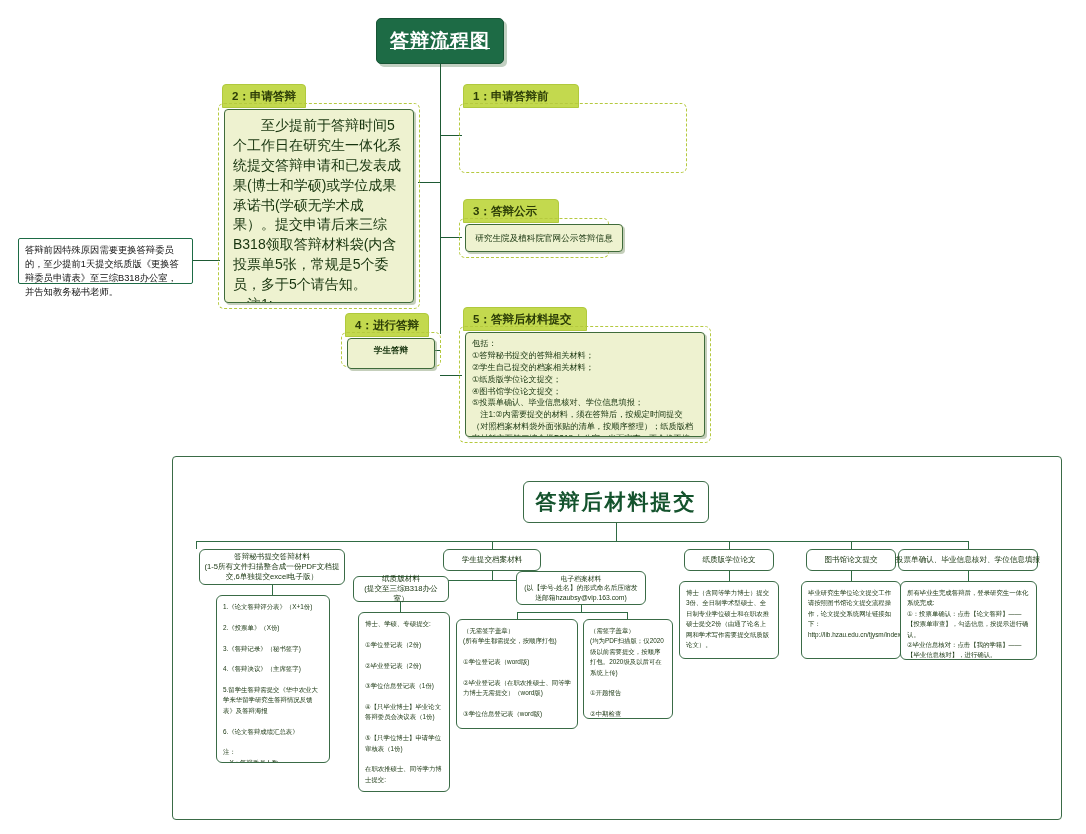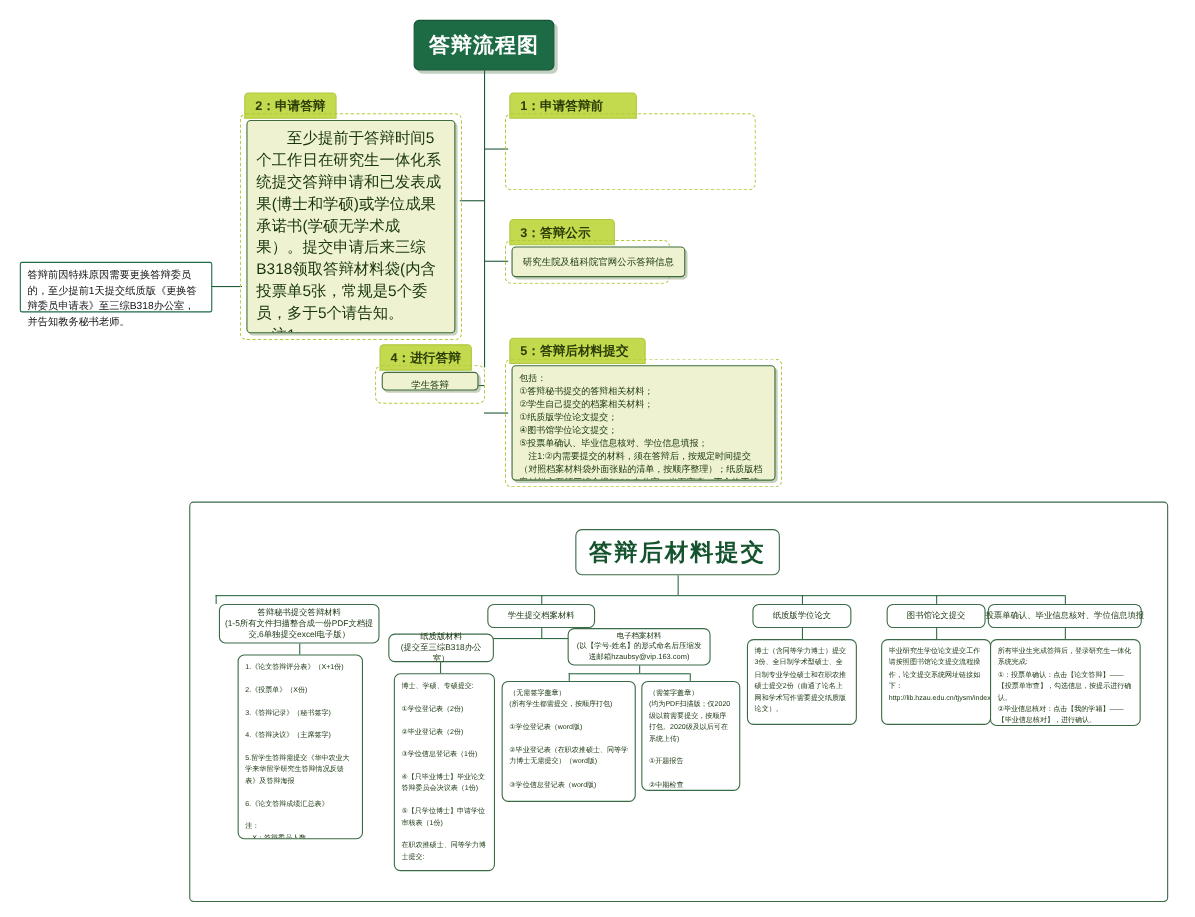--- a/index.html
+++ b/index.html
@@ -23,20 +23,21 @@
   .ln2.v{width:1px;}
 
   
   .title-box{
     left:376px;top:18px;width:128px;height:46px;
     background:#1d6b45;border:1px solid #175435;border-radius:5px;
     color:#ffffff;font-size:19px;font-weight:bold;
     display:flex;align-items:center;justify-content:center;
     letter-spacing:1px;
     box-shadow:3px 3px 0 rgba(120,150,120,.45);
+    text-decoration:underline;
   }
 
   
   .tab{
     background:#c3d94e;border:1px solid #b0c93d;border-radius:4px 4px 0 0;
     color:#2c3d07;font-size:11.5px;font-weight:bold;
     padding:4px 9px 3px 9px;white-space:nowrap;
     box-sizing:border-box;
   }
 
@@ -123,21 +124,21 @@
   <div class="abs dash" style="left:459px;top:103px;width:228px;height:70px;"></div>
 
   <div class="abs tab" style="left:463px;top:199px;width:96px;">3：答辩公示</div>
   <div class="abs dash" style="left:459px;top:218px;width:150px;height:40px;"></div>
   <div class="abs card" style="left:465px;top:224px;width:158px;height:28px;overflow:hidden;">
     <div class="body ctr" style="font-size:8.6px;padding:7px 4px;">研究生院及植科院官网公示答辩信息</div>
   </div>
 
   <div class="abs tab" style="left:345px;top:313px;width:84px;">4：进行答辩</div>
   <div class="abs dash" style="left:341px;top:332px;width:100px;height:35px;"></div>
-  <div class="abs card" style="left:347px;top:338px;width:88px;height:17px;overflow:hidden;">
+  <div class="abs card" style="left:347px;top:338px;width:88px;height:31px;overflow:hidden;font-weight:bold;">
     <div class="body ctr" style="font-size:8.6px;padding:5px 2px;">学生答辩</div>
   </div>
 
   <div class="abs tab" style="left:463px;top:307px;width:124px;">5：答辩后材料提交</div>
   <div class="abs dash" style="left:459px;top:326px;width:252px;height:117px;"></div>
   <div class="abs card" style="left:465px;top:332px;width:240px;height:105px;overflow:hidden;">
     <div class="body pre" style="font-size:8.2px;line-height:1.45;padding:5px 6px;">包括：
 ①答辩秘书提交的答辩相关材料；
 ②学生自己提交的档案相关材料；
 ①纸质版学位论文提交；

